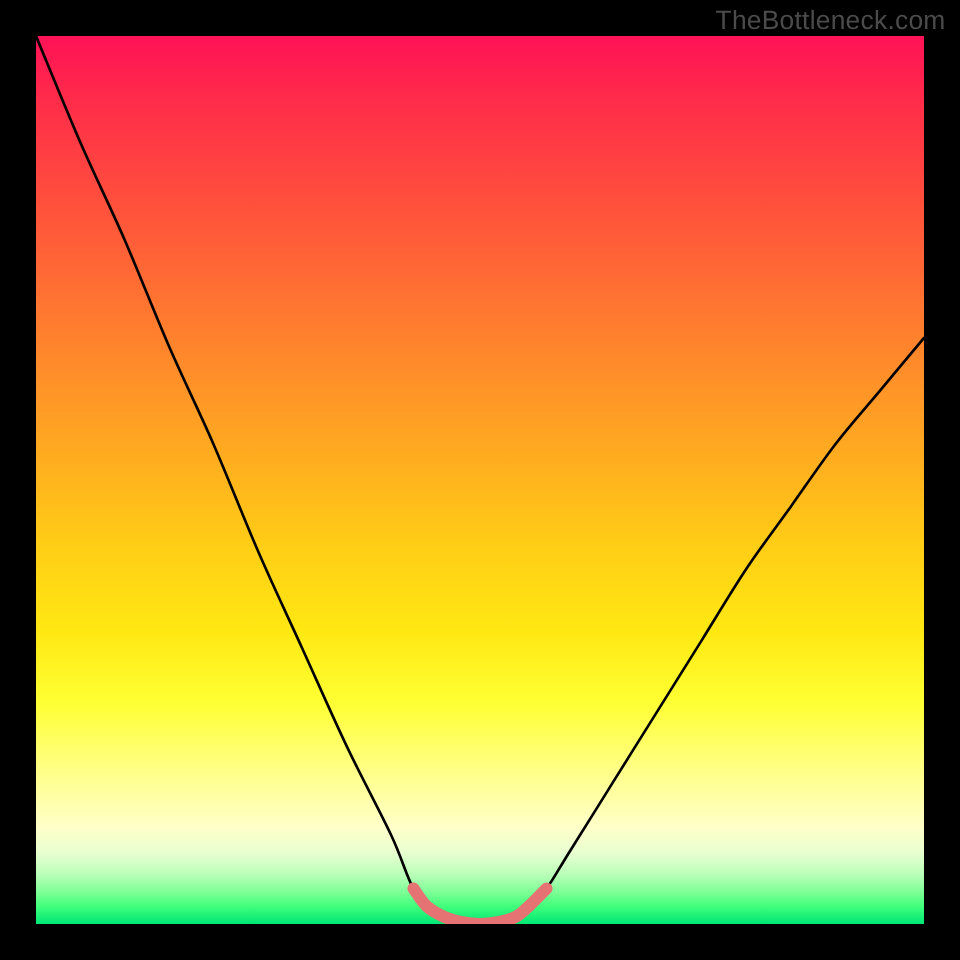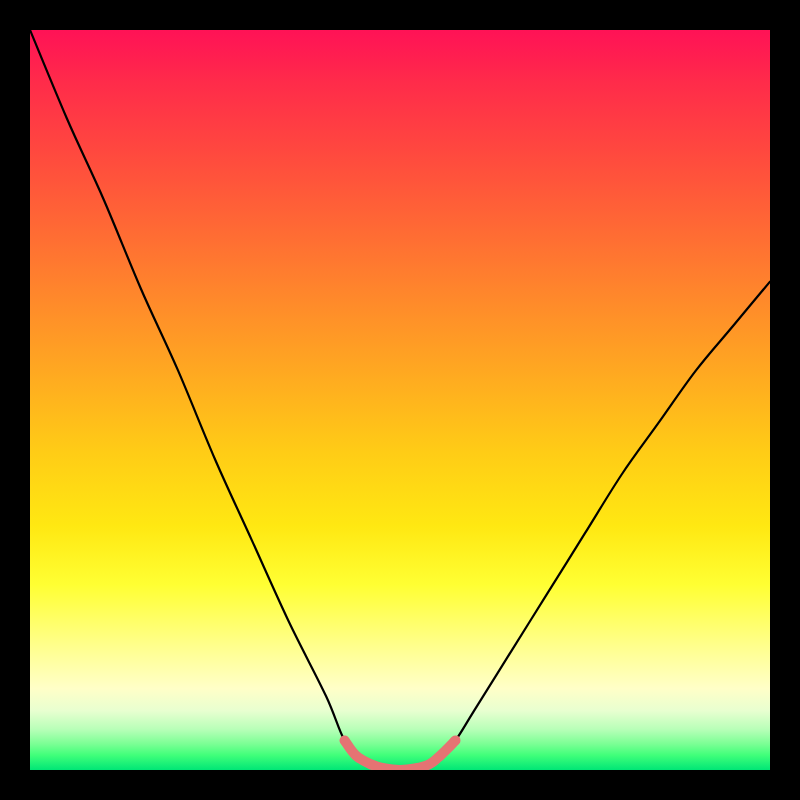--- a/index.html
+++ b/index.html
@@ -70,20 +70,21 @@
     width: 100%;
     height: 100%;
     z-index: 10;
   }
 </style>
 </head>
 <body>
 
 <div class="frame">
 
+  <div class="watermark">TheBottleneck.com</div>
 
   <div class="plot-area">
     <div class="gradient"></div>
 
     <svg class="curve-layer" viewBox="0 0 740 740" preserveAspectRatio="none">
       <path id="curve-path" fill="none" stroke="#000000" stroke-width="2.2" stroke-linecap="round" stroke-linejoin="round" d="M 0.0 0.0 C 6.2 14.8, 24.7 60.4, 37.0 88.8 C 49.3 117.2, 61.7 141.8, 74.0 170.2 C 86.3 198.6, 98.7 230.6, 111.0 259.0 C 123.3 287.4, 135.7 312.0, 148.0 340.4 C 160.3 368.8, 172.7 400.8, 185.0 429.2 C 197.3 457.6, 209.7 483.5, 222.0 510.6 C 234.3 537.7, 246.7 566.1, 259.0 592.0 C 271.3 617.9, 286.8 646.3, 296.0 666.0 C 305.3 685.7, 308.3 699.3, 314.5 710.4 C 320.7 721.5, 326.2 727.7, 333.0 732.6 C 339.8 737.5, 346.6 738.8, 355.2 740.0 C 363.8 741.2, 376.2 741.2, 384.8 740.0 C 393.4 738.8, 400.2 737.5, 407.0 732.6 C 413.8 727.7, 419.3 719.0, 425.5 710.4 C 431.7 701.8, 434.8 695.6, 444.0 680.8 C 453.3 666.0, 468.7 641.3, 481.0 621.6 C 493.3 601.9, 505.7 582.1, 518.0 562.4 C 530.3 542.7, 542.7 522.9, 555.0 503.2 C 567.3 483.5, 579.7 462.5, 592.0 444.0 C 604.3 425.5, 616.7 409.5, 629.0 392.2 C 641.3 374.9, 653.7 356.4, 666.0 340.4 C 678.3 324.4, 690.7 310.8, 703.0 296.0 C 715.3 281.2, 733.8 259.0, 740.0 251.6"></path>
       <path id="marker-path" fill="none" stroke="#e57373" stroke-width="10" stroke-linecap="round" stroke-linejoin="round" d="M 314.5 710.4 C 316.4 712.9, 321.3 721.3, 325.6 725.2 C 329.9 729.1, 335.5 731.9, 340.4 734.1 C 345.3 736.3, 350.3 737.5, 355.2 738.5 C 360.1 739.5, 365.1 740.0, 370.0 740.0 C 374.9 740.0, 379.9 739.5, 384.8 738.5 C 389.7 737.5, 395.3 736.3, 399.6 734.1 C 403.9 731.9, 406.4 729.1, 410.7 725.2 C 415.0 721.3, 423.0 712.9, 425.5 710.4"></path>
     </svg>
   </div>
 

